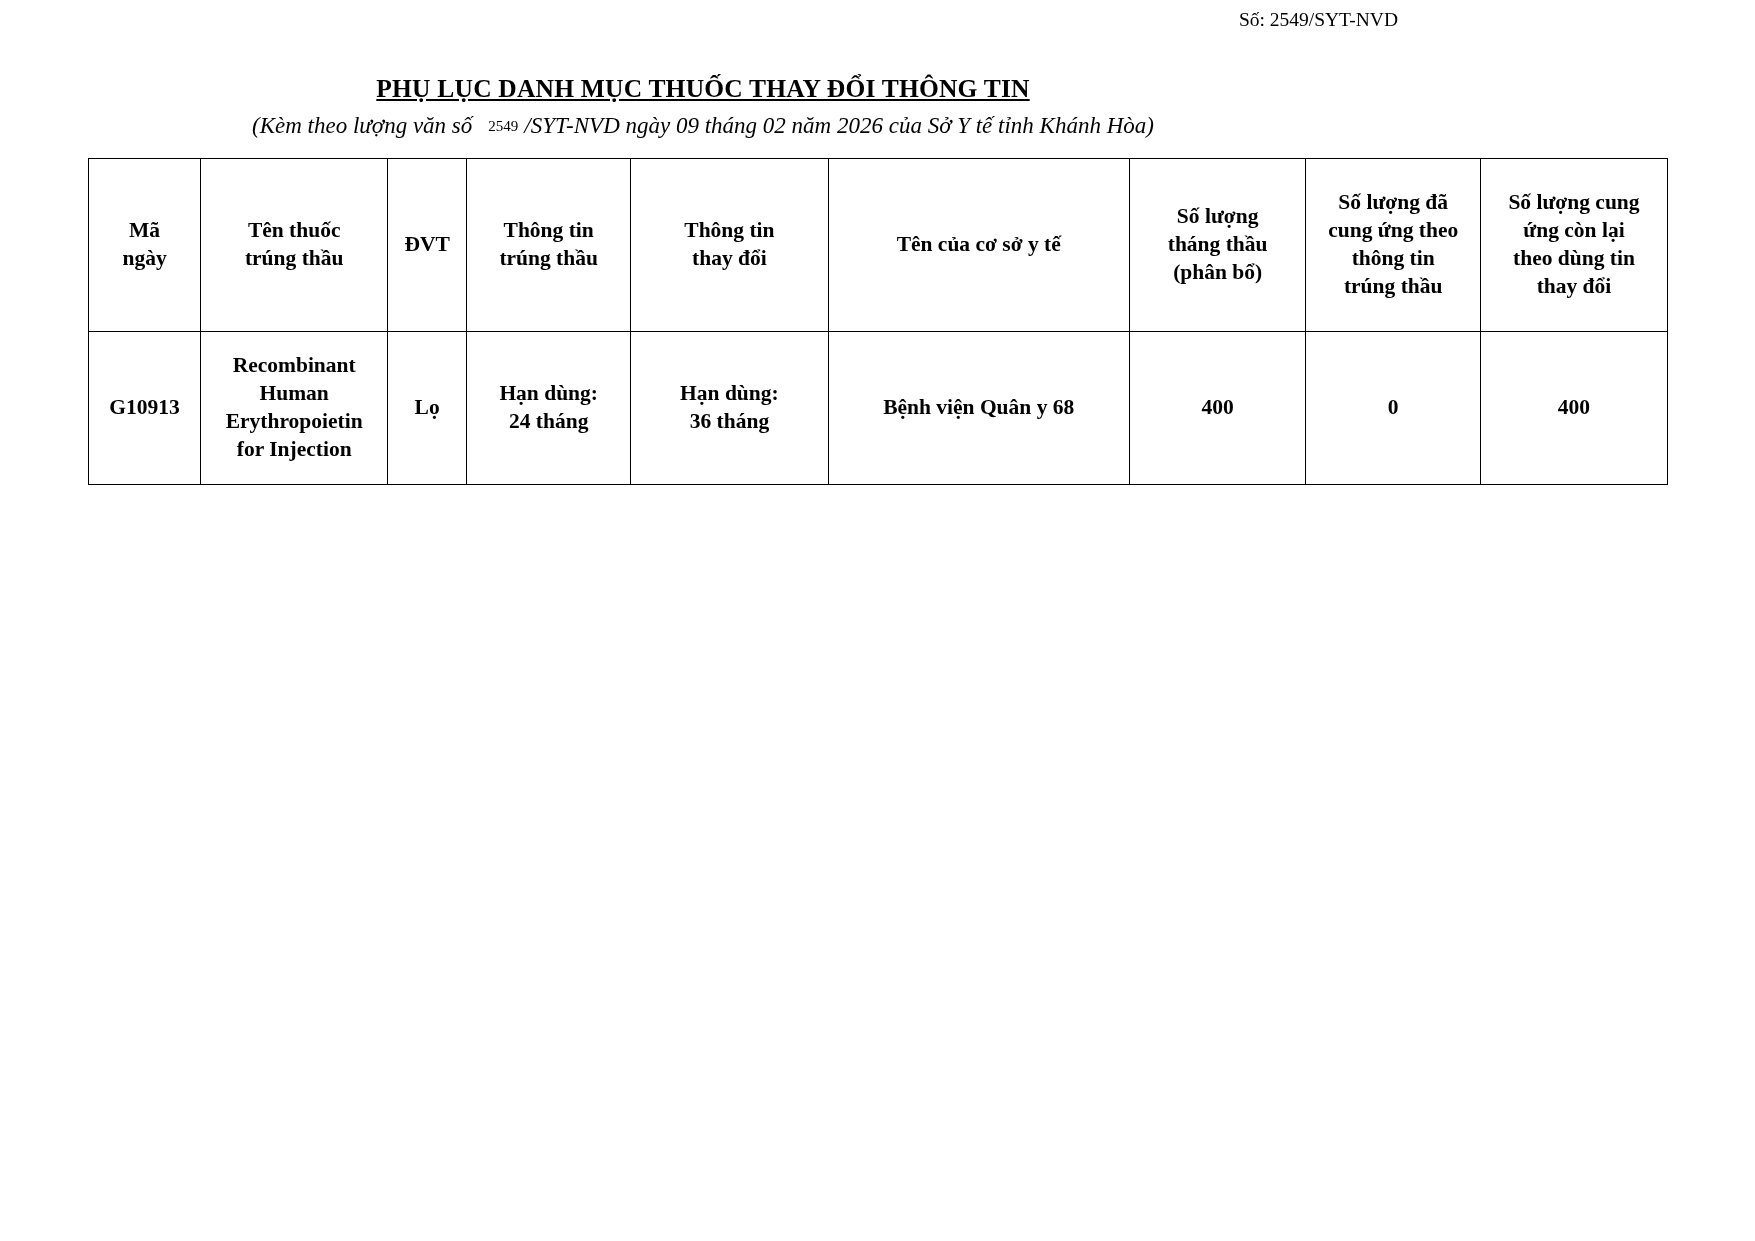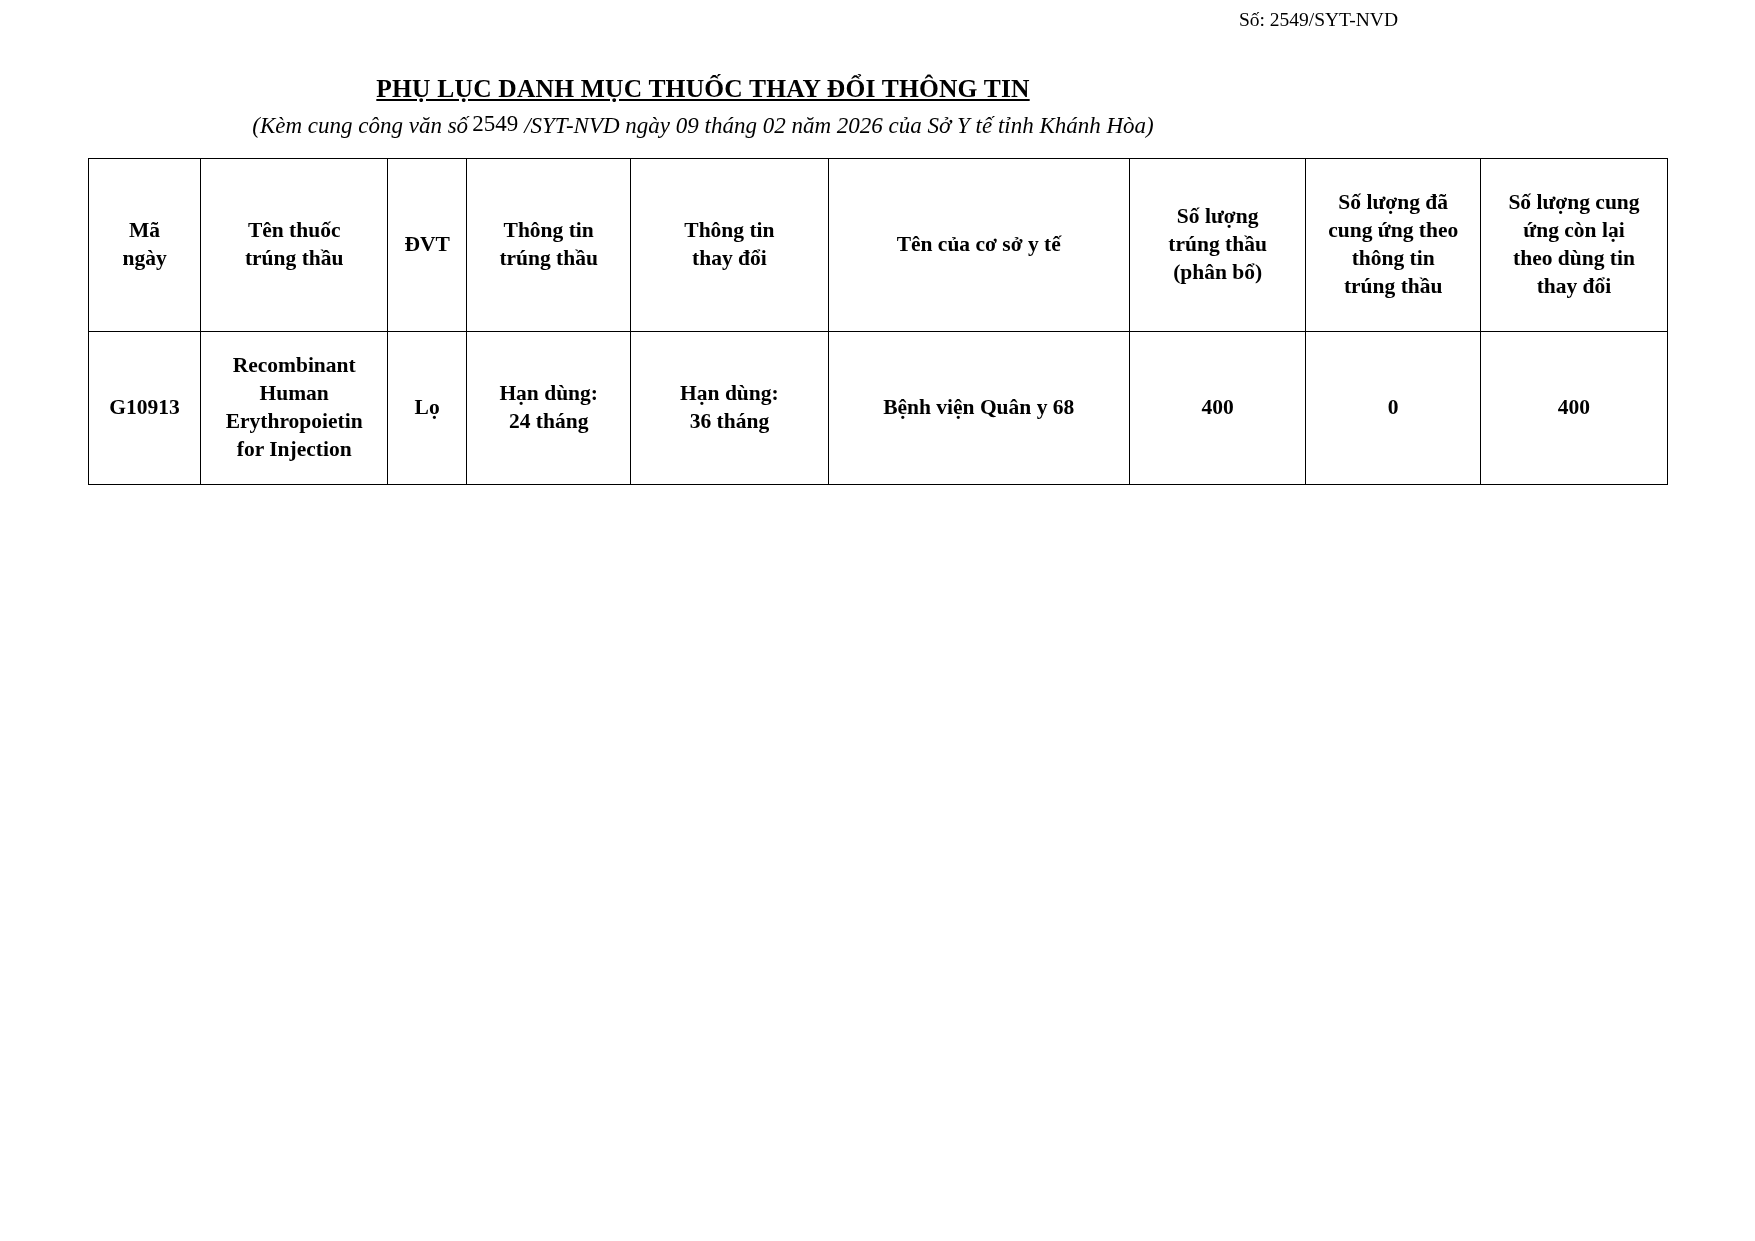--- a/index.html
+++ b/index.html
@@ -55,22 +55,22 @@
     top: 113px;
     left: 0;
     width: 100%;
     text-align: center;
     font-size: 23px;
     font-style: italic;
     white-space: nowrap;
   }
   .subtitle-line .num {
     font-style: normal;
-    font-size: 23px;
-    padding: 0 6px 0 4px;
+    font-size: 15px;
+    padding: 0 6px 0 16px;
     position: relative;
     top: -2px;
   }
 
   
   table.main-table {
     position: absolute;
     top: 158px;
     left: 88px;
     width: 1580px;
@@ -115,21 +115,21 @@
 
 <div class="page">
 
   <div class="sign-block">
     <div>Số: 2549/SYT-NVD</div>
   </div>
 
   <div class="doc-title">PHỤ LỤC DANH MỤC THUỐC THAY ĐỔI THÔNG TIN</div>
 
   <div class="subtitle-line">
-    <span>(Kèm cung công văn số</span><span class="num">2549</span><span>/SYT-NVD ngày 09  tháng 02 năm 2026 của Sở Y tế tỉnh Khánh Hòa)</span>
+    <span>(Kèm theo lượng văn số</span><span class="num">2549</span><span>/SYT-NVD ngày 09  tháng 02 năm 2026 của Sở Y tế tỉnh Khánh Hòa)</span>
   </div>
 
   <table class="main-table">
     <colgroup>
       <col class="c0">
         <col class="c1">
         <col class="c2">
         <col class="c3">
         <col class="c4">
       <col class="c5">
@@ -143,21 +143,21 @@
 ngày</th>
         <th class="cell-multiline">Tên thuốc
 trúng thầu</th>
         <th class="cell-multiline">ĐVT</th>
         <th class="cell-multiline">Thông tin
 trúng thầu</th>
         <th class="cell-multiline">Thông tin
 thay đổi</th>
         <th class="cell-multiline">Tên của cơ sở y tế</th>
         <th class="cell-multiline">Số lượng
-trúng thầu
+tháng thầu
 (phân bổ)</th>
         <th class="cell-multiline">Số lượng đã
 cung ứng theo
 thông tin
 trúng thầu</th>
         <th class="cell-multiline">Số lượng cung
 ứng còn lại
 theo dùng tin
 thay đổi</th>
       </tr>

